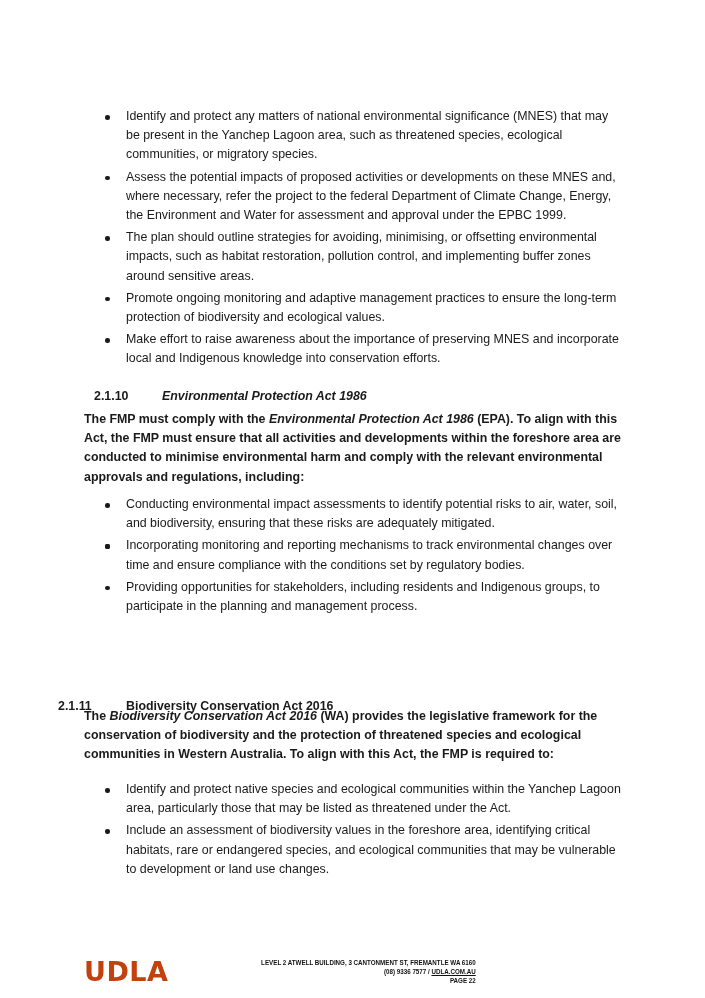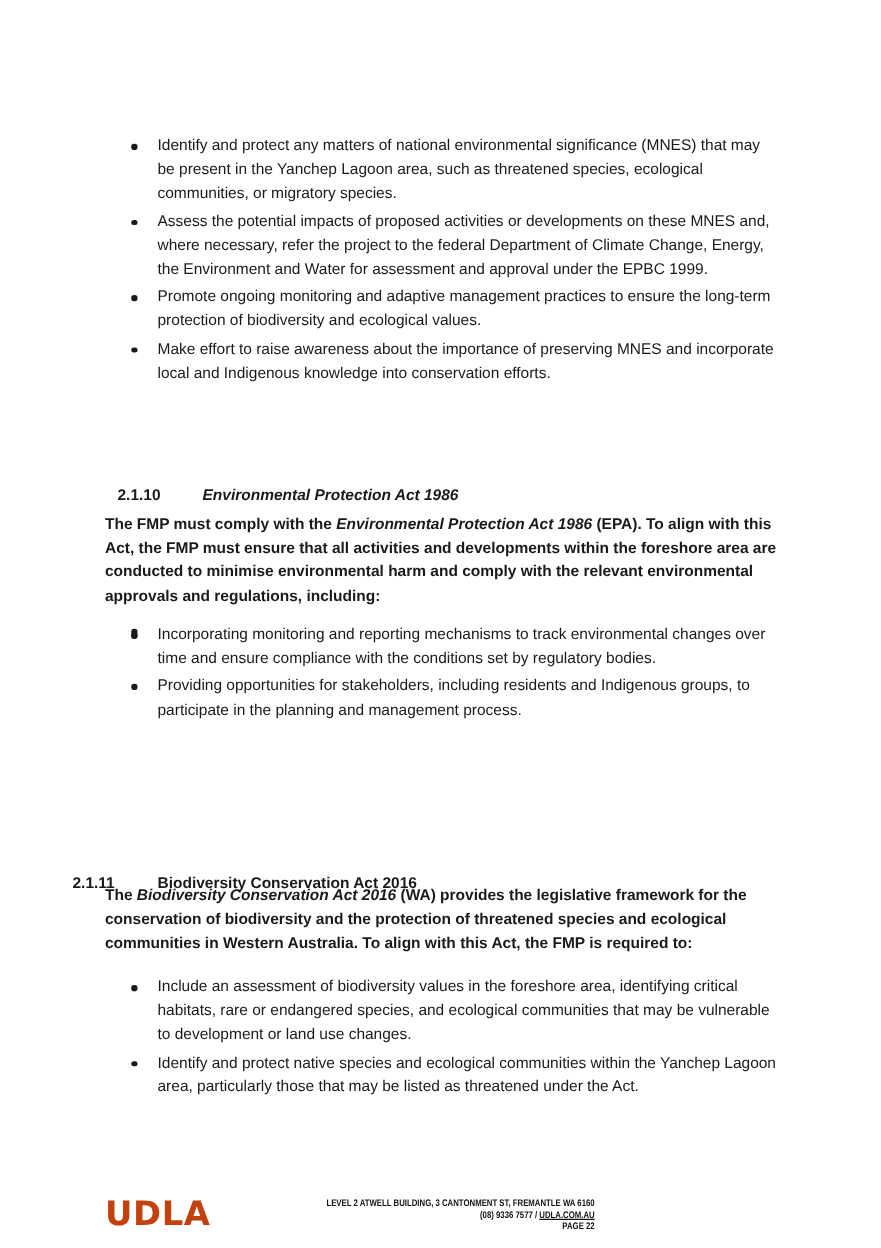--- a/index.html
+++ b/index.html
@@ -107,39 +107,44 @@
     <li>
       <span class="dot"></span>
       <span>Identify and protect any matters of national environmental significance (MNES) that may be present in the Yanchep Lagoon area, such as threatened species, ecological communities, or migratory species.</span>
     </li>
     <li>
       <span class="dot"></span>
       <span>Assess the potential impacts of proposed activities or developments on these MNES and, where necessary, refer the project to the federal Department of Climate Change, Energy, the Environment and Water for assessment and approval under the EPBC 1999.</span>
     </li>
     <li>
       <span class="dot"></span>
+      <span>The plan should outline strategies for avoiding, minimising, or offsetting environmental impacts, such as habitat restoration, pollution control, and implementing buffer zones around sensitive areas.</span>
+    </li>
+    <li>
+      <span class="dot"></span>
       <span>Promote ongoing monitoring and adaptive management practices to ensure the long-term protection of biodiversity and ecological values.</span>
     </li>
     <li>
       <span class="dot"></span>
       <span>Make effort to raise awareness about the importance of preserving MNES and incorporate local and Indigenous knowledge into conservation efforts.</span>
     </li>
   </ul>
 
   <div class="heading" style="top:371px;margin-left:36px;">
     <span class="num">2.1.10</span><span class="title-italic">Environmental Protection Act 1986</span>
   </div>
 
   <p class="para" style="top:394px;">
     <span>The FMP must comply with the </span><em>Environmental Protection Act 1986</em><span> (EPA). To align with this Act, the FMP must ensure that all activities and developments within the foreshore area are conducted to minimise environmental harm and comply with the relevant environmental approvals and regulations, including:</span>
   </p>
 
   <ul class="bullets" style="top:479px;">
     <li>
       <span class="dot"></span>
+      <span>Conducting environmental impact assessments to identify potential risks to air, water, soil, and biodiversity, ensuring that these risks are adequately mitigated.</span>
     </li>
     <li>
       <span class="dot"></span>
     </li>
     <li>
       <span class="dot"></span>
       <span>Incorporating monitoring and reporting mechanisms to track environmental changes over time and ensure compliance with the conditions set by regulatory bodies.</span>
     </li>
     <li>
       <span class="dot"></span>
@@ -151,25 +156,25 @@
     <span class="num">2.1.11</span><span>Biodiversity Conservation Act 2016</span>
   </div>
 
   <p class="para" style="top:691px;">
     <span>The </span><em>Biodiversity Conservation Act 2016</em><span> (WA) provides the legislative framework for the conservation of biodiversity and the protection of threatened species and ecological communities in Western Australia. To align with this Act, the FMP is required to:</span>
   </p>
 
   <ul class="bullets" style="top:764px;">
     <li>
       <span class="dot"></span>
-      <span>Include an assessment of biodiversity values in the foreshore area, identifying critical habitats, rare or endangered species, and ecological communities that may be vulnerable to development or land use changes.</span>
+      <span>Identify and protect native species and ecological communities within the Yanchep Lagoon area, particularly those that may be listed as threatened under the Act.</span>
     </li>
     <li>
       <span class="dot"></span>
-      <span>Identify and protect native species and ecological communities within the Yanchep Lagoon area, particularly those that may be listed as threatened under the Act.</span>
+      <span>Include an assessment of biodiversity values in the foreshore area, identifying critical habitats, rare or endangered species, and ecological communities that may be vulnerable to development or land use changes.</span>
     </li>
   </ul>
 
   <div class="footer-logo">UDLA</div>
 
   <div class="footer-address">
     <div>LEVEL 2 ATWELL BUILDING, 3 CANTONMENT ST, FREMANTLE WA 6160</div>
     <div><span>(08) 9336 7577</span><span> / </span><span class="link">UDLA.COM.AU</span></div>
     <div>PAGE 22</div>
   </div>

